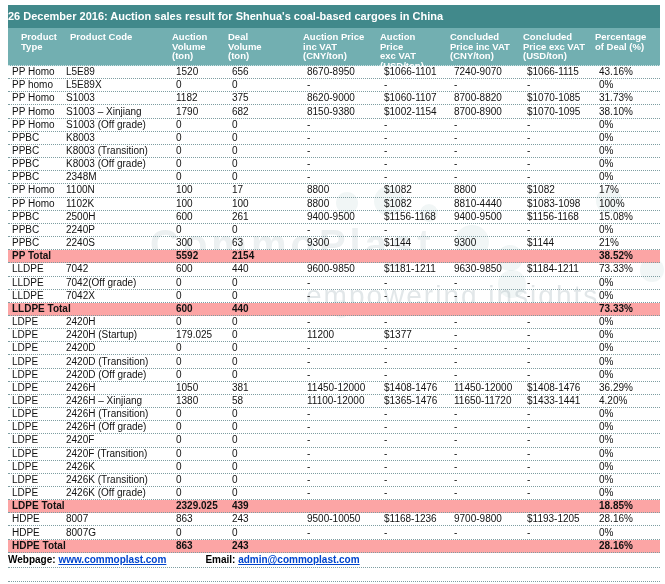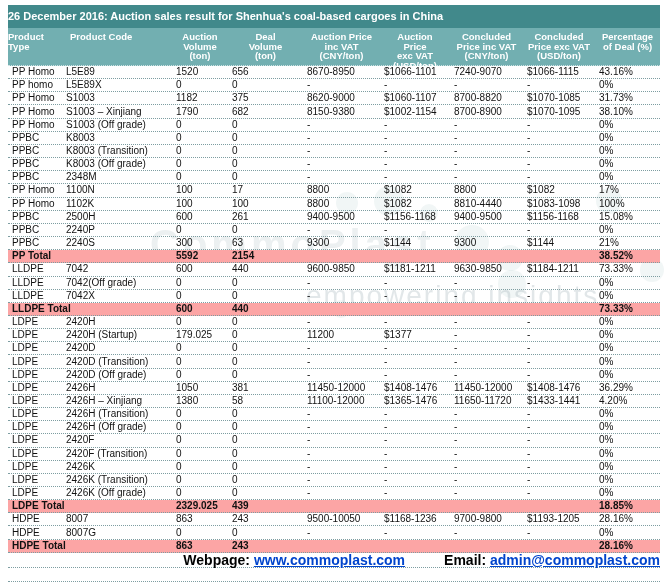--- a/index.html
+++ b/index.html
@@ -18,33 +18,33 @@
 
   .tbl { position:relative; z-index:1; width:652px;
     --cols:54px 110px 56px 75px 77px 70px 73px 72px 65px; }
 
   .titlebar { height:23px; background:#41898b; color:#fff; font-weight:bold;
     font-size:11px; line-height:23px; white-space:nowrap; overflow:hidden; }
 
   .headrow { display:grid; grid-template-columns:var(--cols); height:38px;
     background:#72afb1; border-bottom:1px dotted #cfe3e4; }
   .hcell { color:#fff; font-weight:bold; font-size:9.5px; line-height:9.5px;
-    padding-top:4px; text-align:center; white-space:pre-line; }
+    padding-top:4px; text-align:left; white-space:pre-line; }
   .hcell.left { text-align:left; }
-  .hcell.h0 { }
+  .hcell.h0 { padding-left:13px; }
   .hcell.h1 { padding-left:8px; }
 
   .row { display:grid; grid-template-columns:var(--cols); height:13.17px;
     border-bottom:1px dotted #7d9da1; align-items:center; }
   .row .cell { font-size:10px; line-height:12px; padding-left:4px; white-space:nowrap; }
   .row.total { background:#fca5a5; }
   .row.total .cell { font-weight:bold; }
 
-  .footrow { display:flex; justify-content:flex-end; align-items:center; gap:39px;
-    height:15px; border-bottom:1px dotted #7d9da1; font-size:14px; }
+  .footrow { display:flex; justify-content:flex-start; align-items:center; gap:39px;
+    height:15px; border-bottom:1px dotted #7d9da1; font-size:10px; }
   .footitem { white-space:nowrap; }
   .footitem b { font-weight:bold; color:#000; }
   .footlink { color:#0044cc; font-weight:bold; text-decoration:underline; cursor:pointer; }
   .emptyrow { height:14px; border-bottom:1px dotted #7d9da1; }
 </style>
 </head>
 <body>
 
 <div class="sheet">
 

